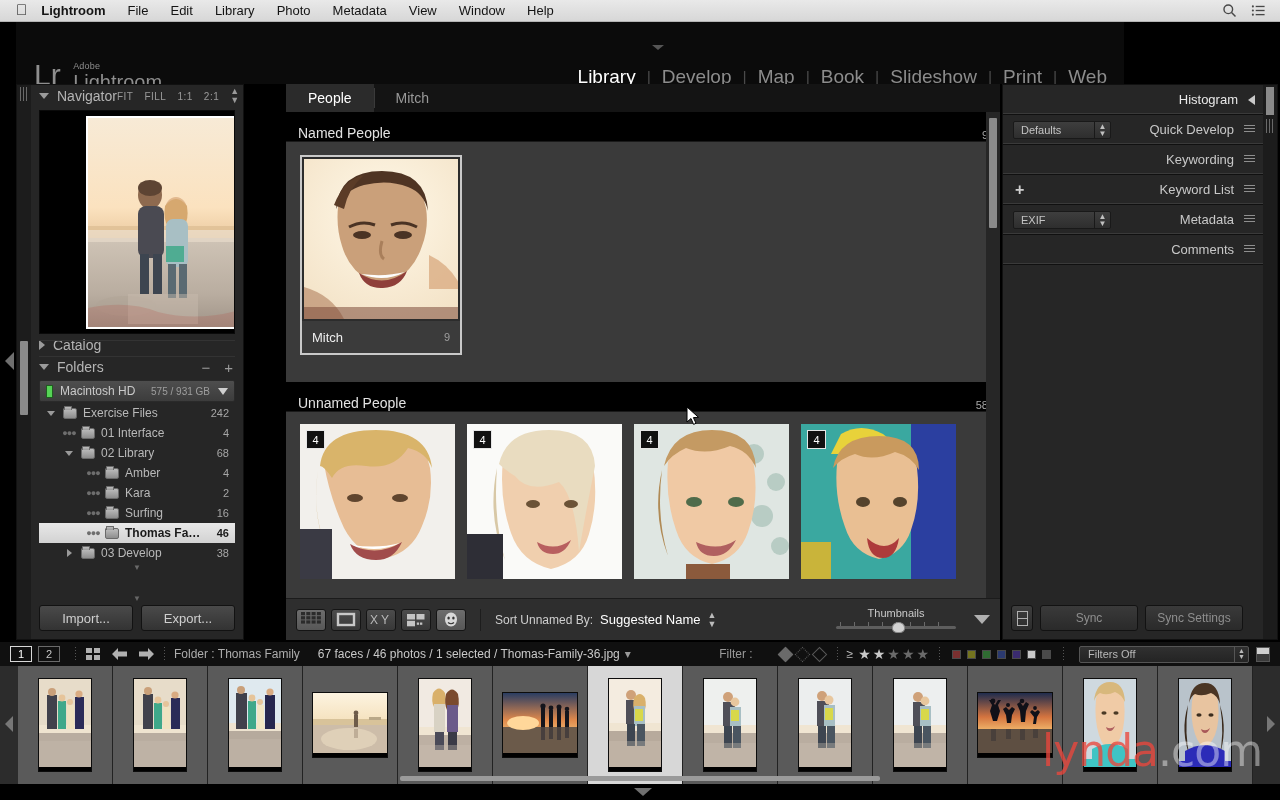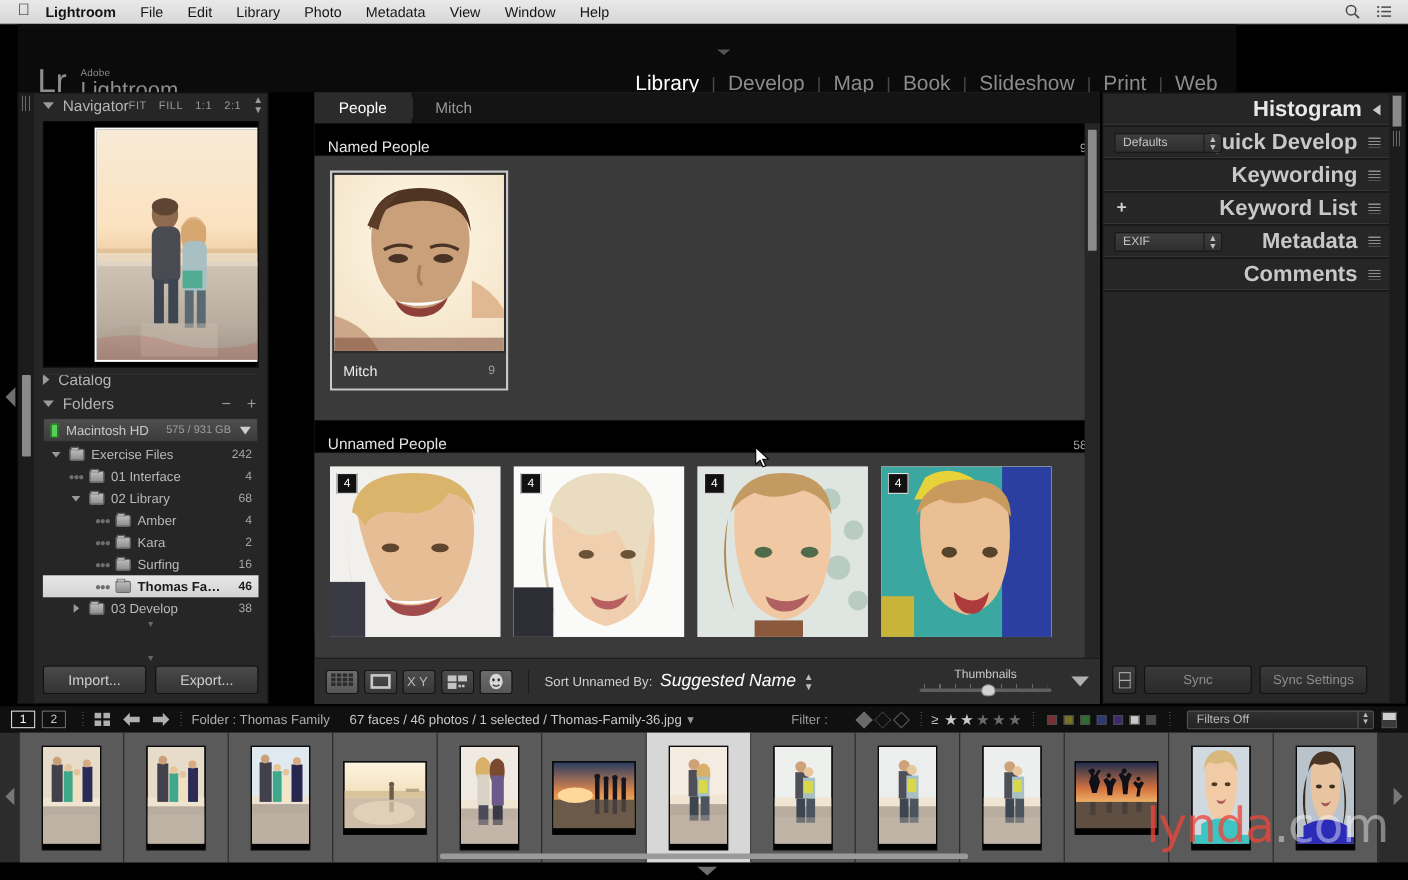--- a/index.html
+++ b/index.html
@@ -150,42 +150,42 @@
   .toolbar {
     position: absolute; left: 0; right: 0; bottom: 0; height: 42px; background: #2e2e2e;
     border-top: 1px solid #1b1b1b; display: flex; align-items: center; padding: 0 10px;
   }
   .tgrp { display: flex; align-items: center; gap: 5px; }
   .tbtn { width: 30px; height: 22px; border: 1px solid #151515; border-radius: 3px;
     background: linear-gradient(#4c4c4c,#383838); display: flex; align-items: center; justify-content: center; }
   .tbtn.on { background: linear-gradient(#6d6d6d,#575757); }
   .vsep { width: 1px; height: 22px; background: #1d1d1d; margin: 0 14px; }
   .sortlbl { color: #cfcfcf; font-size: 12px; }
-  .sortval { color: #fff; font-size: 16px; margin-left: 7px; font-style: italic; }
+  .sortval { color: #fff; font-size: 13px; margin-left: 7px; }
   .thumbslider { margin-left: auto; display: flex; flex-direction: column; align-items: center; width: 124px; }
   .thumbslider .lbl { color: #c9c9c9; font-size: 11px; margin-bottom: 3px; }
   .trackwrap { position: relative; width: 120px; height: 10px; }
   .track { position: absolute; left: 0; top: 4px; width: 120px; height: 3px; background: #5e5e5e; border-radius: 2px; }
   .ticks { position: absolute; left: 4px; top: 0; right: 4px; height: 4px;
     background: repeating-linear-gradient(90deg,#6a6a6a 0 1px,transparent 1px 14px); }
   .knob { position: absolute; left: 56px; top: 0; width: 13px; height: 11px; background: #d2d2d2;
     border-radius: 50% 50% 40% 40%; border: 1px solid #8a8a8a; }
   .tb-caret { margin-left: 16px; width: 0; height: 0;
     border-left: 8px solid transparent; border-right: 8px solid transparent; border-top: 9px solid #b0b0b0; }
 
   
   .rightpanel { position: absolute; right: 2px; top: 84px; width: 276px; height: 556px; background: #262626; border: 1px solid #111; }
   .rp-body { position: absolute; left: 0; top: 0; right: 14px; bottom: 0; }
   .rp-scroll { position: absolute; right: 0; top: 0; width: 14px; height: 100%; background: #1c1c1c; }
   .rp-scroll .thumb { position: absolute; left: 3px; top: 2px; width: 8px; height: 28px; background: #8a8a8a; }
   .rp-scroll .grip { position: absolute; left: 3px; top: 34px; width: 8px; height: 14px;
     background: repeating-linear-gradient(90deg,#6a6a6a 0 1px,transparent 1px 3px); }
   .rrow { position: relative; height: 30px; display: flex; align-items: center; justify-content: flex-end;
     padding: 0 8px 0 10px; border-bottom: 1px solid #101010; box-shadow: inset 0 -2px 0 -1px #3a3a3a; }
-  .rrow .title { color: #c8c8c8; font-size: 20px; font-weight: 700; }
+  .rrow .title { color: #c8c8c8; font-size: 13px; font-weight: 400; }
   .rrow .title.lit { color: #e8e8e8; }
   .rrow .arrow { margin-left: 10px; width: 0; height: 0;
     border-top: 5px solid transparent; border-bottom: 5px solid transparent; border-right: 7px solid #c9c9c9; }
   .rrow .hamb { margin-left: 10px; width: 11px; height: 9px;
     background: repeating-linear-gradient(#8f8f8f 0 1px, transparent 1px 3px); }
   .sel-ctl { position: absolute; left: 10px; top: 6px; height: 18px; width: 98px; display: flex;
     border: 1px solid #191919; border-radius: 2px; background: linear-gradient(#3e3e3e,#2e2e2e); }
   .sel-ctl .txt { flex: 1; color: #c4c4c4; font-size: 11px; display: flex; align-items: center; padding-left: 7px; }
   .sel-ctl .stepper { width: 16px; border-left: 1px solid #191919; display: flex; flex-direction: column;
     align-items: center; justify-content: center; color: #c0c0c0; font-size: 8px; line-height: 7px; }

